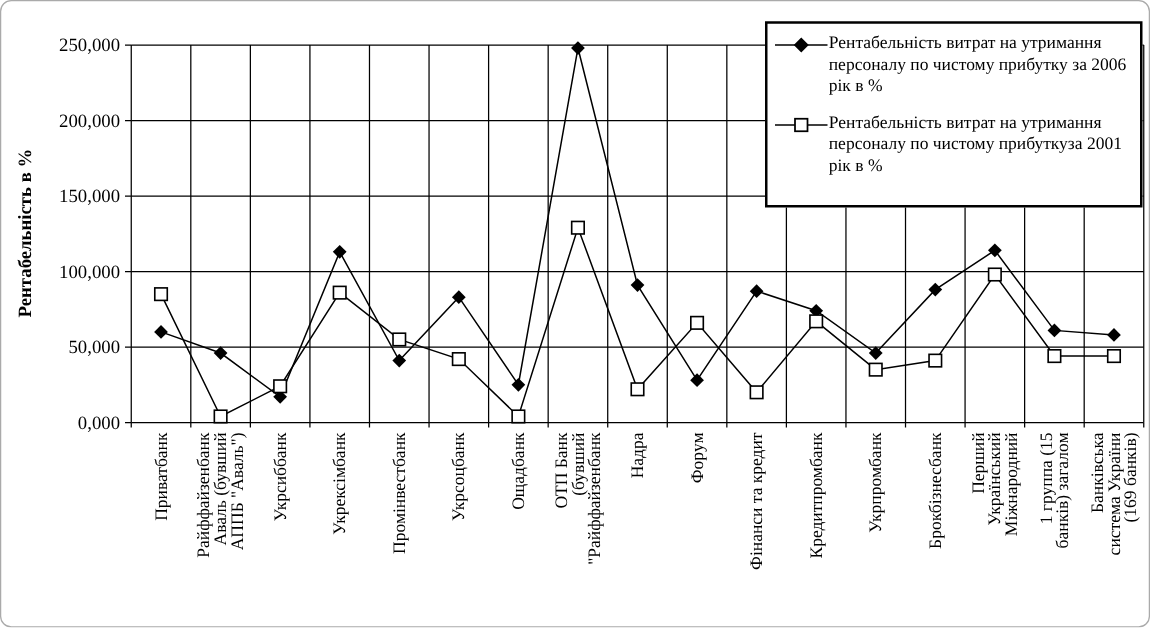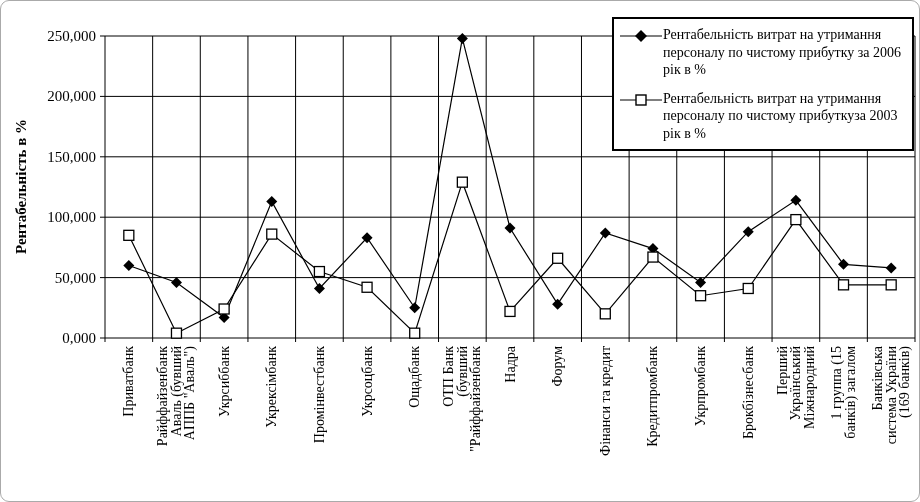--- a/index.html
+++ b/index.html
@@ -25,21 +25,21 @@
     color:#000;
     white-space:nowrap;
   }
   .legend{
     position:absolute;
     left:611px;top:16px;
     width:302px;
     box-sizing:border-box;
     background:#fff;
     border:2px solid #000;
-    padding:7px 4px 7px 5px;
+    padding:7px 4px 22px 5px;
     display:flex;flex-direction:column;gap:11px;
   }
   .legend-item{display:flex;align-items:flex-start;}
   .lmark{flex:0 0 44px;margin-top:3px;}
   .ltext{font-size:14px;line-height:1.25;color:#000;width:246px;}
 </style>
 </head>
 <body>
 
 <div class="figure">
@@ -181,16 +181,16 @@
         <line x1="1" y1="7" x2="43" y2="7" stroke="#000" stroke-width="1.2"></line>
         <path d="M22 1 L28 7 L22 13 L16 7 Z" fill="#000"></path>
       </svg>
       <div class="ltext">Рентабельність витрат на утримання персоналу по чистому прибутку за 2006 рік в %</div>
     </div>
     <div class="legend-item">
       <svg class="lmark" width="44" height="14">
         <line x1="1" y1="7" x2="43" y2="7" stroke="#000" stroke-width="1.2"></line>
         <rect x="17" y="2" width="10" height="10" fill="#fff" stroke="#000" stroke-width="1.4"></rect>
       </svg>
-      <div class="ltext">Рентабельність витрат на утримання персоналу по чистому прибуткуза 2003 рік в %</div>
+      <div class="ltext">Рентабельність витрат на утримання персоналу по чистому прибуткуза 2001 рік в %</div>
     </div>
   </div>
 </div>
 
 </body></html>

